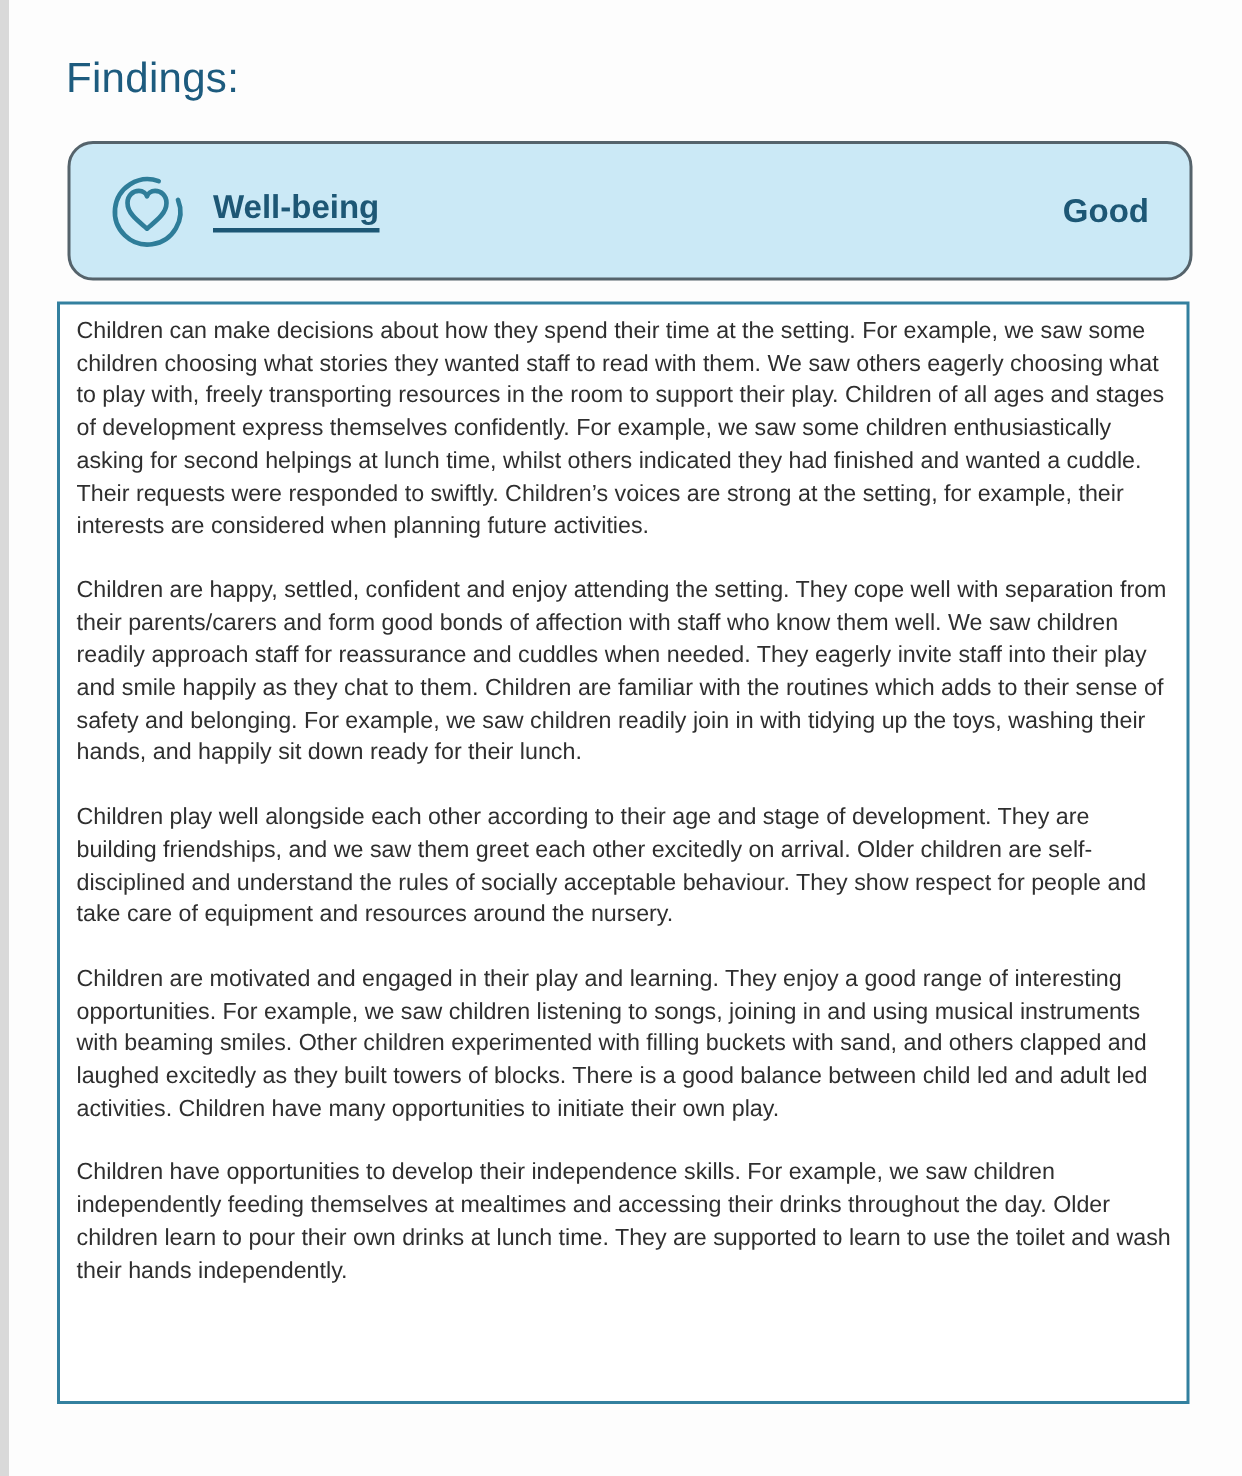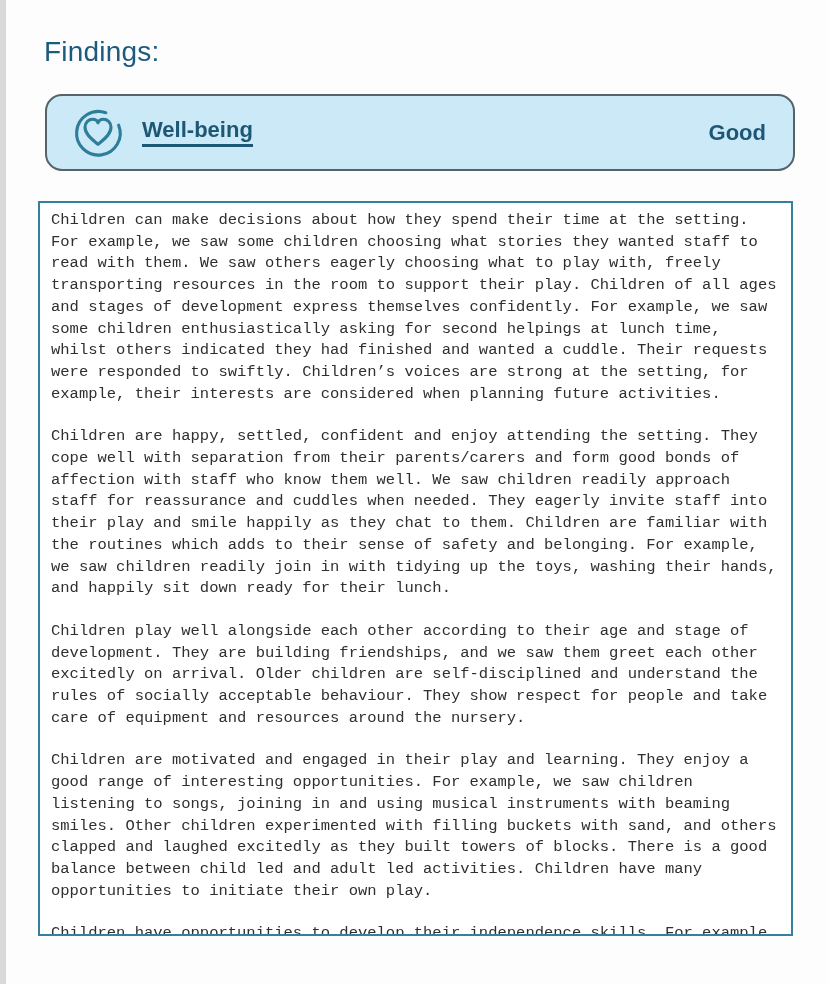--- a/index.html
+++ b/index.html
@@ -22,21 +22,21 @@
     left: 44px; top: 36px;
     margin: 0;
     font-size: 28px;
     font-weight: normal;
     color: var(--heading-color, #1d5b7e);
     letter-spacing: 0.2px;
   }
   .banner {
     position: absolute;
     left: 45px; top: 94px;
-    width: 750px; height: 77px;
+    width: 750px; height: 93px;
     box-sizing: border-box;
     background: var(--banner-bg, #cbe9f6);
     border: 2px solid var(--banner-border, #55636b);
     border-radius: 17px;
     display: flex;
     align-items: center;
     padding: 0 27px 0 24px;
   }
   .icon-wrap {
     width: 54px; height: 54px;
@@ -68,21 +68,20 @@
     border: 2px solid var(--box-border, #33809f);
     background: #ffffff;
     padding: 7px 8px 0 11px;
     overflow: hidden;
   }
   .para {
     margin: 0 0 21px 0;
     font-size: 15.5px;
     line-height: 21.7px;
     color: var(--body-text, #2f2f2f);
-    font-family: Liberation Mono, monospace;
   }
 </style>
 </head>
 <body>
 
 <div class="edge-strip"></div>
 
 <h1 class="heading">Findings:</h1>
 
 <div class="banner">

